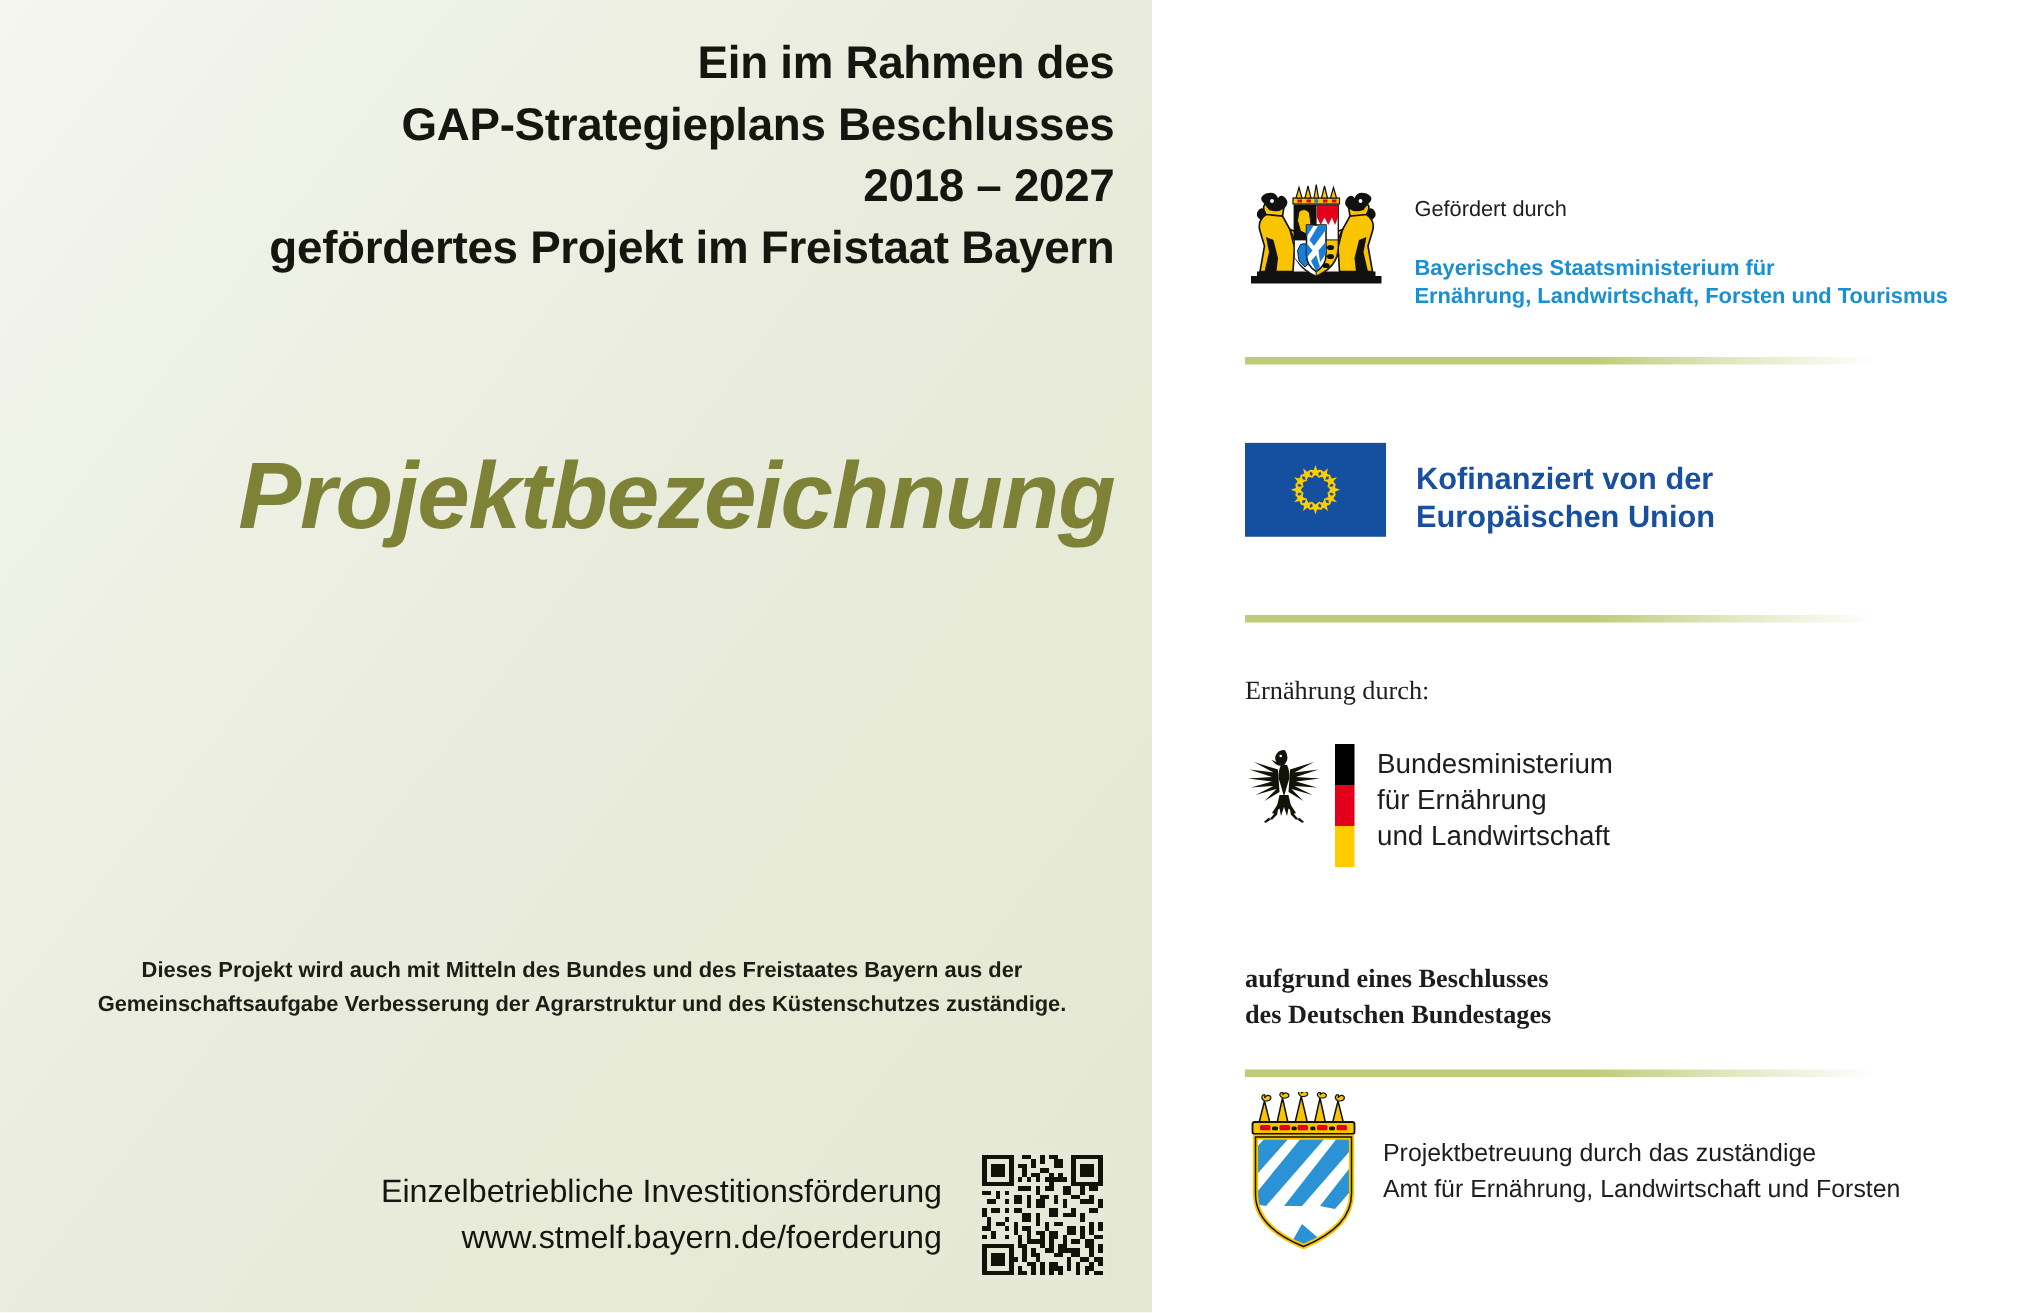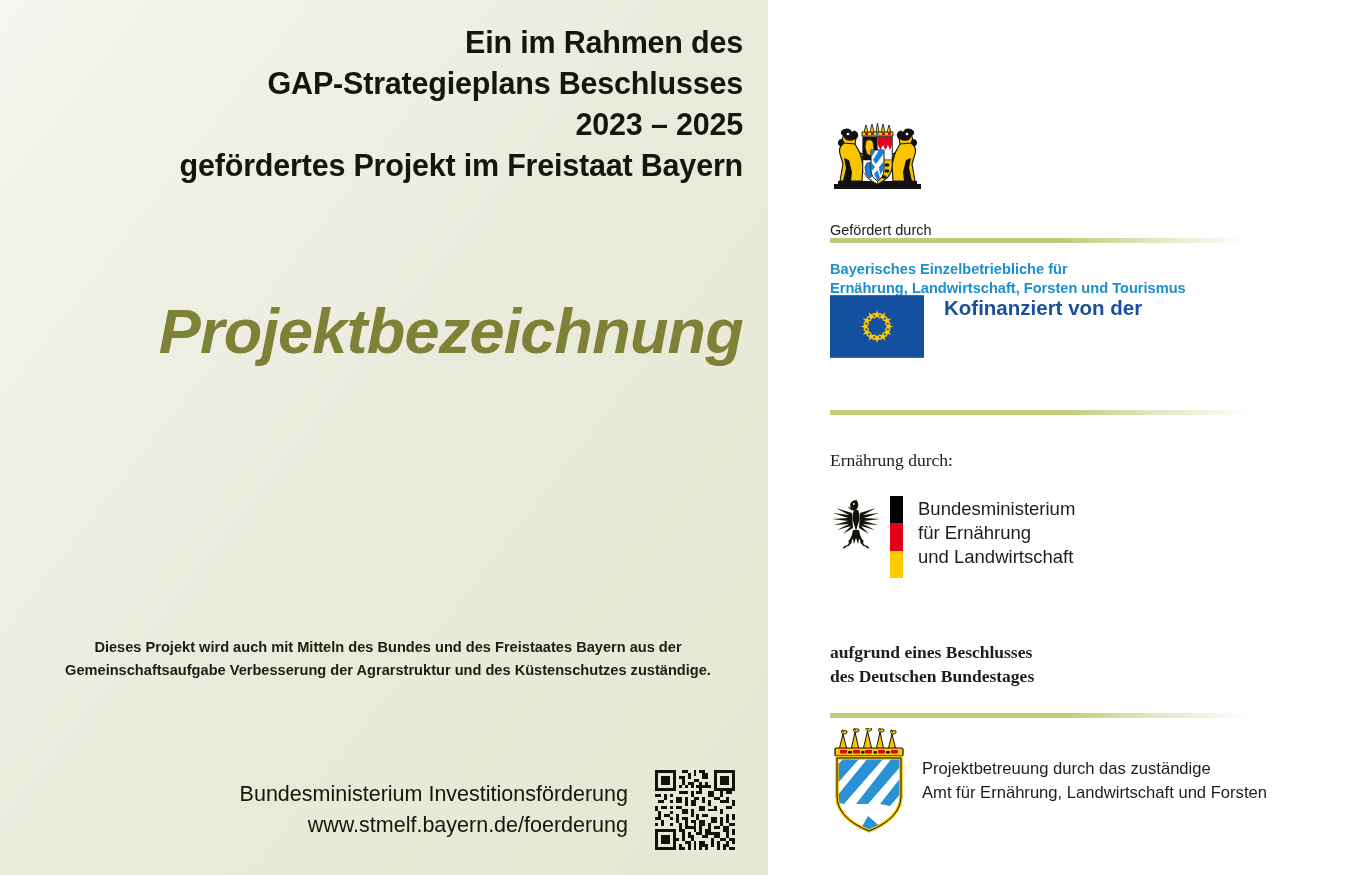--- a/index.html
+++ b/index.html
@@ -93,31 +93,31 @@
   .divider{
     position:absolute;left:62px;
     width:420px;height:5px;
     background:linear-gradient(90deg,#bfcb78 0%,#bfcb78 55%,#e3e8c4 78%,#ffffff 100%);
   }
   .div1{top:238px;}
   .div2{top:410px;}
   .div3{top:713px;}
 
   
-  .stmelf{top:120px;display:flex;align-items:flex-start;gap:18px;flex-direction:column;}
+  .stmelf{top:120px;display:flex;align-items:flex-start;gap:18px;}
   .stmelf-text{padding-top:12px;}
   .gefoerdert-durch{
     font-size:14.5px;color:#1d1d1b;font-weight:400;margin-bottom:22px;
   }
   .ministry-name{
     font-size:14.6px;line-height:1.33;color:#1a8fd1;font-weight:600;
   }
 
   
-  .eu{top:295px;display:flex;align-items:flex-start;gap:20px;}
+  .eu{top:295px;display:flex;align-items:flex-end;gap:20px;}
   .eu-flag{width:94px;height:63px;display:block;flex:0 0 94px;}
   .eu-text{
     font-size:20.5px;line-height:1.25;font-weight:700;color:#184f9e;
   }
 
   
   .bmel-label{
     top:450px;
     font-family:"Liberation Serif", serif;
     font-size:17.5px;color:#1d1d1b;
@@ -146,34 +146,34 @@
 </head>
 <body>
 
 <div class="board">
 
   <div class="left-panel">
 
     <div class="subtitle">
       <div>Ein im Rahmen des</div>
       <div>GAP-Strategieplans Beschlusses</div>
-      <div>2023 – 2025</div>
+      <div>2018 – 2027</div>
       <div>gefördertes Projekt im Freistaat Bayern</div>
     </div>
 
     <div class="project-title">Projektbezeichnung</div>
 
     <div class="funding-note">
       <div>Dieses Projekt wird auch mit Mitteln des Bundes und des Freistaates Bayern aus der</div>
       <div>Gemeinschaftsaufgabe Verbesserung der Agrarstruktur und des Küstenschutzes zuständige.</div>
     </div>
 
     <div class="bottom-row">
       <div class="bottom-text">
-        <div>Bundesministerium Investitionsförderung</div>
+        <div>Einzelbetriebliche Investitionsförderung</div>
         <div>www.stmelf.bayern.de/foerderung</div>
       </div>
       <svg class="qr" viewBox="0 0 29 29" shape-rendering="crispEdges">
         <rect width="29" height="29" fill="#e6e9d8"></rect>
         <g fill="#111208">
 
           <rect x="1" y="1" width="7" height="1"></rect>
             <rect x="1" y="7" width="7" height="1"></rect>
           <rect x="1" y="1" width="1" height="7"></rect>
             <rect x="7" y="1" width="1" height="7"></rect>
@@ -382,21 +382,21 @@
             <path d="M49 30 L54 30 L54 33 L46 44 L43 40 Z"></path>
             <path d="M41 42 L45 47 L41 52 Z"></path>
             <path d="M49 47 L54 41 L54 49 L50 55 Z"></path>
             <path d="M44 54 L47.5 50 L50 58 L47.5 61 Z"></path>
           </g>
         </g>
       </svg>
       <div class="stmelf-text">
         <div class="gefoerdert-durch">Gefördert durch</div>
         <div class="ministry-name">
-          <div>Bayerisches Einzelbetriebliche für</div>
+          <div>Bayerisches Staatsministerium für</div>
           <div>Ernährung, Landwirtschaft, Forsten und Tourismus</div>
         </div>
       </div>
     </div>
 
     <div class="divider div1"></div>
 
     <div class="block eu">
       <svg class="eu-flag" viewBox="0 0 90 60">
         <rect width="90" height="60" fill="#14509f"></rect>
@@ -412,20 +412,21 @@
           <use href="#eustars" transform="rotate(180 45 30)"></use>
           <use href="#eustars" transform="rotate(210 45 30)"></use>
           <use href="#eustars" transform="rotate(240 45 30)"></use>
           <use href="#eustars" transform="rotate(270 45 30)"></use>
           <use href="#eustars" transform="rotate(300 45 30)"></use>
           <use href="#eustars" transform="rotate(330 45 30)"></use>
         </g>
       </svg>
       <div class="eu-text">
         <div>Kofinanziert von der</div>
+        <div>Europäischen Union</div>
       </div>
     </div>
 
     <div class="divider div2"></div>
 
     <div class="block bmel-label">Ernährung durch:</div>
 
     <div class="block bundestag">
       <div>aufgrund eines Beschlusses</div>
       <div>des Deutschen Bundestages</div>

